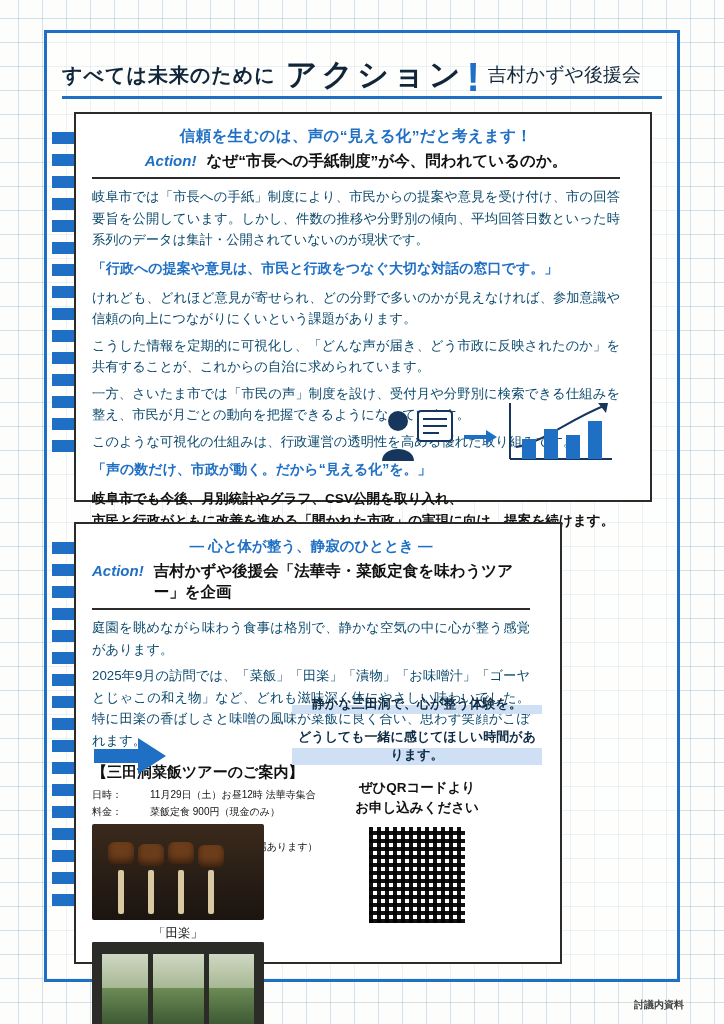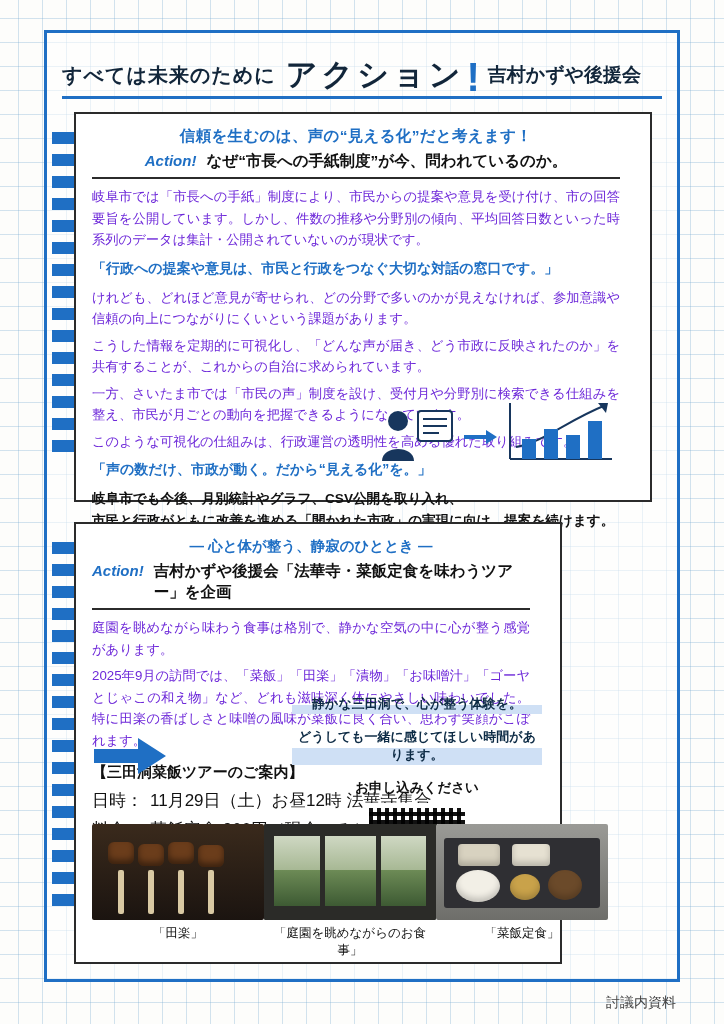--- a/index.html
+++ b/index.html
@@ -38,21 +38,21 @@
   }
   .header-action{
     font-size:31px;font-weight:bold;color:#12263a;letter-spacing:4px;
     margin-left:10px;white-space:nowrap;
   }
   .header-bang{
     color:#1f6fc4;font-size:40px;font-weight:bold;line-height:1;
     margin-left:2px;transform:translateY(2px);
   }
   .header-right{
-    font-size:19px;font-weight:bold;color:#12263a;margin-left:8px;white-space:nowrap;
+    font-size:19px;font-weight:normal;color:#12263a;margin-left:8px;white-space:nowrap;
   }
   .header-rule{
     position:absolute;left:62px;top:96px;width:600px;height:3px;background:#1f6fc4;
   }
 
   
   .tabs{position:absolute;width:22px;}
   .tabs i{display:block;width:22px;height:12px;background:#1f6fc4;margin-bottom:10px;}
 
   .section{
@@ -69,21 +69,21 @@
     text-align:center;color:#1f6fc4;font-weight:bold;font-size:15.5px;
     margin:2px 0 4px 0;letter-spacing:.3px;
   }
   .action-row{
     display:flex;align-items:baseline;justify-content:center;gap:10px;
     border-bottom:2px solid #2b2b2b;padding-bottom:5px;margin-bottom:7px;
   }
   .action-tag{color:#1f6fc4;font-weight:bold;font-size:15px;font-style:italic;}
   .action-title{font-weight:bold;font-size:15.5px;color:#111;}
   .para{
-    font-size:13.3px;line-height:1.62;margin:0 0 5px 0;color:#6d28d9;
+    font-size:13.3px;line-height:1.62;margin:0 0 5px 0;color:#0c4a6e;
     text-align:justify;
   }
   .quote{
     color:#1f6fc4;font-weight:bold;font-size:14px;margin:9px 0 9px 0;
   }
   .strong-line{font-weight:bold;font-size:13.6px;line-height:1.62;margin:0;color:#111;}
 
   
   .figure-row{
     position:absolute;right:22px;top:285px;width:250px;height:72px;
@@ -91,21 +91,21 @@
   .person{position:absolute;left:0;top:6px;width:78px;height:62px;}
   .arrow-r{position:absolute;left:86px;top:30px;width:34px;height:16px;}
   .bars{position:absolute;left:128px;top:0px;width:110px;height:66px;}
 
   
   .lead2{
     text-align:center;color:#1f6fc4;font-weight:bold;font-size:14.5px;margin:3px 0 5px 0;
   }
   .info-title{font-weight:bold;font-size:15px;margin:12px 0 4px 0;}
   .info-list{margin:0;padding:0;list-style:none;}
-  .info-list li{font-size:17px;line-height:1.72;}
+  .info-list li{font-size:10px;line-height:1.72;}
   .info-list li span.label{display:inline-block;width:58px;}
   .marker-wrap{position:absolute;right:18px;top:170px;width:250px;}
   .marker{
     display:block;font-size:13px;font-weight:bold;color:#0d2b45;
     background:linear-gradient(transparent 55%, #cfe0f5 55%);
     padding:1px 2px;margin-bottom:13px;text-align:center;
   }
   .qr-cap{
     text-align:center;font-size:13.5px;font-weight:bold;margin-top:10px;line-height:1.45;
   }
@@ -115,21 +115,21 @@
       repeating-linear-gradient(90deg,#111 0 4px,#fff 4px 8px),
       repeating-linear-gradient(0deg,#111 0 4px,#fff 4px 8px);
     background-blend-mode:multiply;
     border:4px solid #fff;
     box-shadow:0 0 0 1px #fff;
   }
   .big-arrow{position:absolute;left:18px;top:212px;width:74px;height:40px;}
 
   .photos{
     position:absolute;left:16px;right:16px;bottom:8px;height:130px;
-    display:flex;justify-content:space-between;
+    display:flex;justify-content:space-between;flex-direction:column;
   }
   .photo-cell{width:172px;text-align:center;}
   .photo-box{width:172px;height:96px;border-radius:2px;overflow:hidden;position:relative;}
   .photo-cap{font-size:12.5px;margin-top:5px;}
 
   .p1{background:linear-gradient(#3a2a1c,#1b1410);}
   .p1 .stick{position:absolute;background:#d9c9a3;width:6px;height:44px;bottom:6px;border-radius:2px;}
   .p1 .dango{position:absolute;width:26px;height:22px;background:#6b3d1b;border-radius:6px;box-shadow:inset 0 -4px 6px rgba(0,0,0,.45);}
   .p2{background:linear-gradient(#9a9a96,#6e6e6a);}
   .p2 .tray{position:absolute;left:8px;top:14px;width:156px;height:70px;background:#2f2f33;border-radius:3px;}
@@ -138,21 +138,21 @@
   .p3 .frame{position:absolute;inset:0;background:
      linear-gradient(to right,#2b2b28 0 10px,transparent 10px),
      linear-gradient(to left,#2b2b28 0 10px,transparent 10px),
      linear-gradient(to bottom,#2b2b28 0 12px,transparent 12px),
      linear-gradient(to top,#2b2b28 0 14px,transparent 14px);}
   .p3 .mull{position:absolute;top:0;bottom:0;width:5px;background:#2b2b28;}
   .p3 .sky{position:absolute;left:10px;right:10px;top:12px;height:34px;background:linear-gradient(#cfd8c3,#a7b894);}
   .p3 .ground{position:absolute;left:10px;right:10px;top:46px;bottom:14px;background:linear-gradient(#6d8b56,#3d5a33);}
 
   .footnote{
-    position:absolute;right:48px;bottom:12px;font-size:14px;color:#444;
+    position:absolute;right:40px;bottom:12px;font-size:10px;color:#444;font-weight:bold;
   }
 </style>
 </head>
 <body>
 
 <div class="paper"></div>
 <div class="outer-frame"></div>
 
 <div class="header">
   <span class="header-left">すべては未来のために</span>
@@ -266,20 +266,21 @@
       <li>
         <span class="label">住所：</span><span>岐阜市三田洞131（駐車場あります）</span>
       </li>
     </ul>
   </div>
 
   <div class="marker-wrap">
     <span class="marker">静かな三田洞で、心が整う体験を。</span>
     <span class="marker">どうしても一緒に感じてほしい時間があります。</span>
     <div class="qr-cap">
+      <div>ぜひQRコードより</div>
       <div>お申し込みください</div>
     </div>
     <div class="qr"></div>
   </div>
 
   <svg class="big-arrow" viewBox="0 0 74 40">
     <path d="M0 13 h44 v-11 l28 18 -28 18 v-11 H0 Z" fill="#1f6fc4"></path>
   </svg>
 
   <div class="photos">

